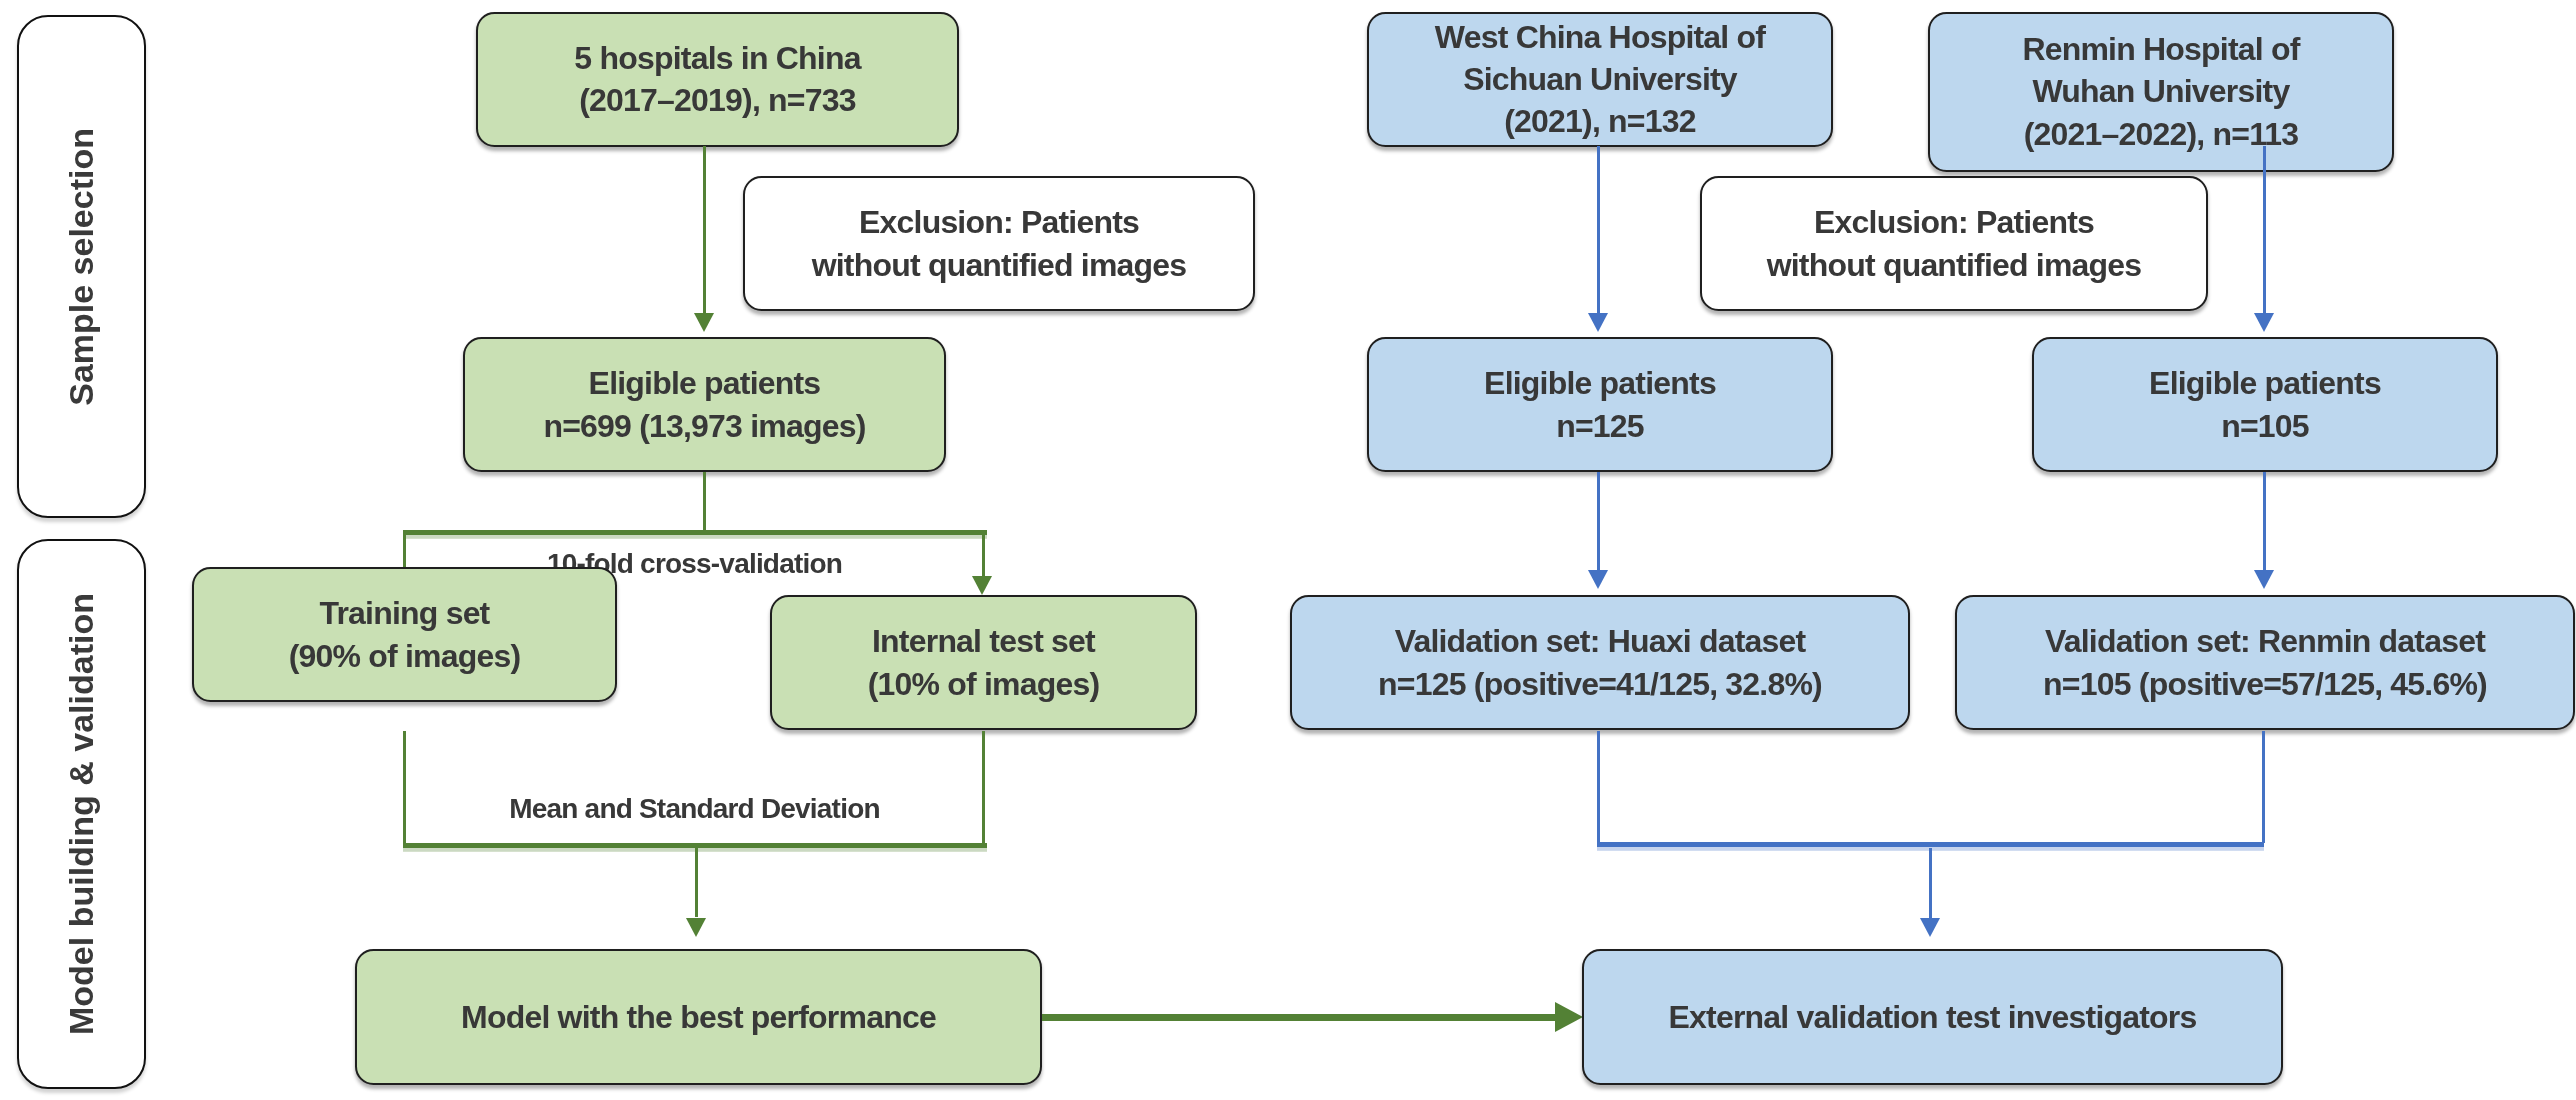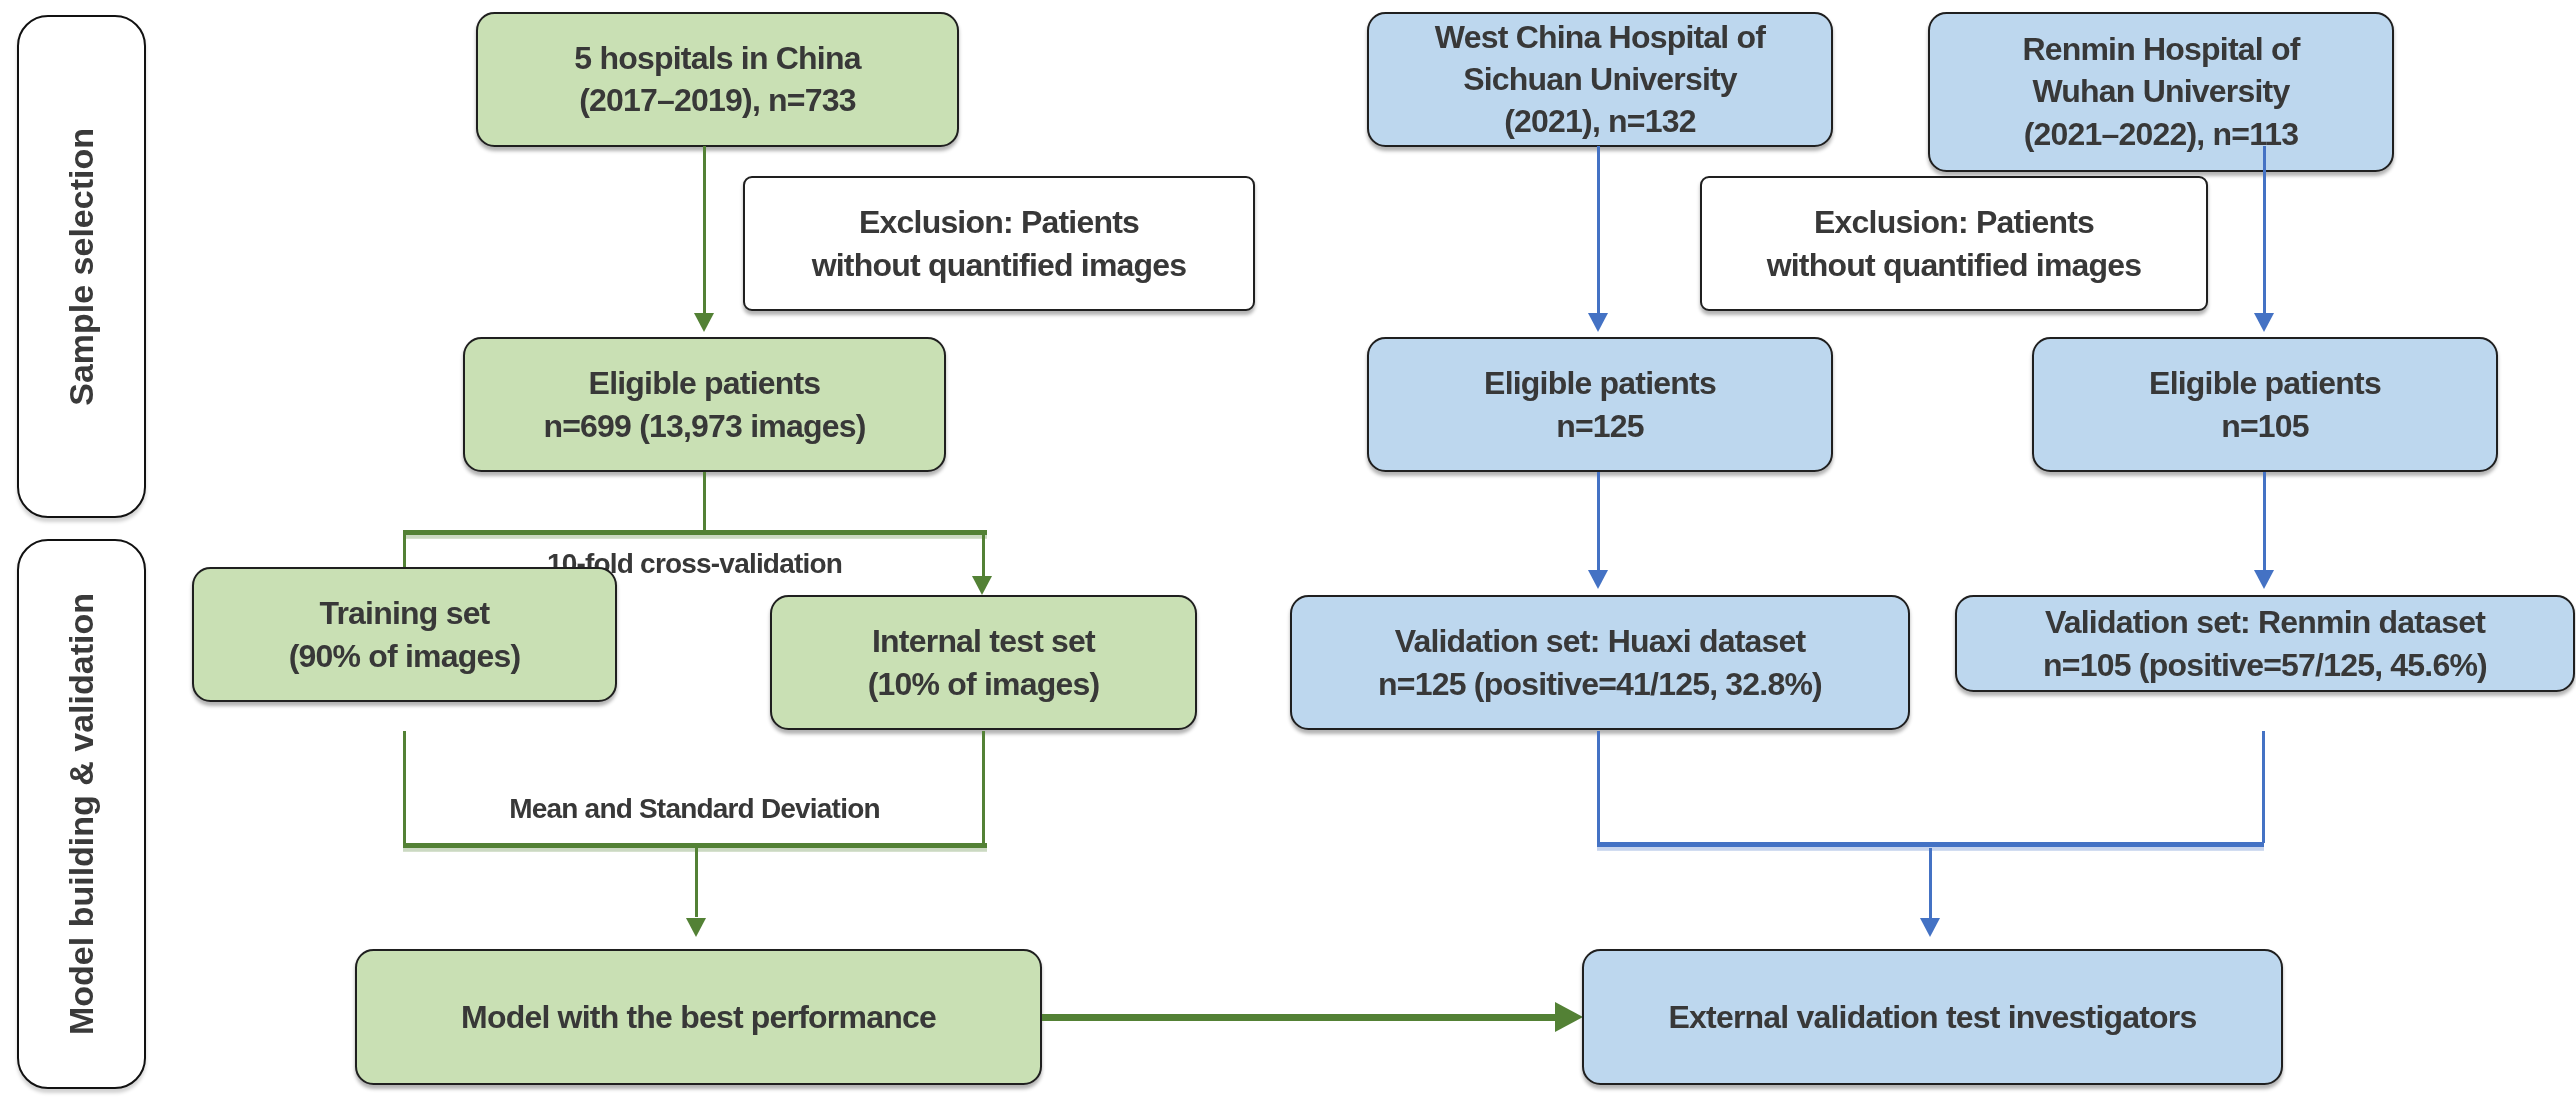--- a/index.html
+++ b/index.html
@@ -14,21 +14,21 @@
   .box{
     position:absolute; box-sizing:border-box;
     border:2.7px solid var(--box-border); border-radius:18.5px;
     display:flex; align-items:center; justify-content:center;
     text-align:center; font-weight:bold; font-size:32px; letter-spacing:-0.8px;
     line-height:1.32; color:var(--text-color); white-space:pre-line;
     box-shadow:0 3.8px 3.8px rgba(0,0,0,0.30); padding:4.6px 7.7px;
   }
   .green{background:var(--green-fill);}
   .blue{background:var(--blue-fill);}
-  .white{background:#ffffff;border-radius:9px;}
+  .white{background:#ffffff;}
   .vlabel{
     position:absolute; box-sizing:border-box; background:#ffffff;
     border:2.7px solid #111; border-radius:31px;
     display:flex; align-items:center; justify-content:center;
     box-shadow:0 3.8px 3.8px rgba(0,0,0,0.18);
   }
   .vlabel span{
     writing-mode:vertical-rl; transform:rotate(180deg);
     font-weight:bold; font-size:34px; letter-spacing:0px; color:#3a3a3a;
     white-space:nowrap;
@@ -130,21 +130,21 @@
 
   <div class="vline bl" style="left:2263px; top:146px; height:167px;"></div>
   <div class="arrow-down bl" style="left:2254px; top:313px;"></div>
 
   <div class="box blue" style="left:2032px; top:337px; width:466px; height:135px;">Eligible patients
 n=105</div>
 
   <div class="vline bl" style="left:2263px; top:472px; height:99px;"></div>
   <div class="arrow-down bl" style="left:2254px; top:570px;"></div>
 
-  <div class="box blue" style="left:1955px; top:595px; width:620px; height:97px;">Validation set: Renmin dataset
+  <div class="box blue" style="left:1955px; top:595px; width:620px; height:135px;">Validation set: Renmin dataset
 n=105 (positive=57/125, 45.6%)</div>
 
   <div class="vline bl" style="left:1597px; top:731px; height:112px;"></div>
   <div class="vline bl" style="left:2262px; top:731px; height:112px;"></div>
   <div class="hbar bl bl-shadow" style="left:1597px; top:842px; width:667px;"></div>
   <div class="vline bl" style="left:1929px; top:848px; height:70px;"></div>
   <div class="arrow-down bl" style="left:1920px; top:918px;"></div>
 
   <div class="box blue" style="left:1582px; top:949px; width:701px; height:136px;">External validation test investigators</div>
 

